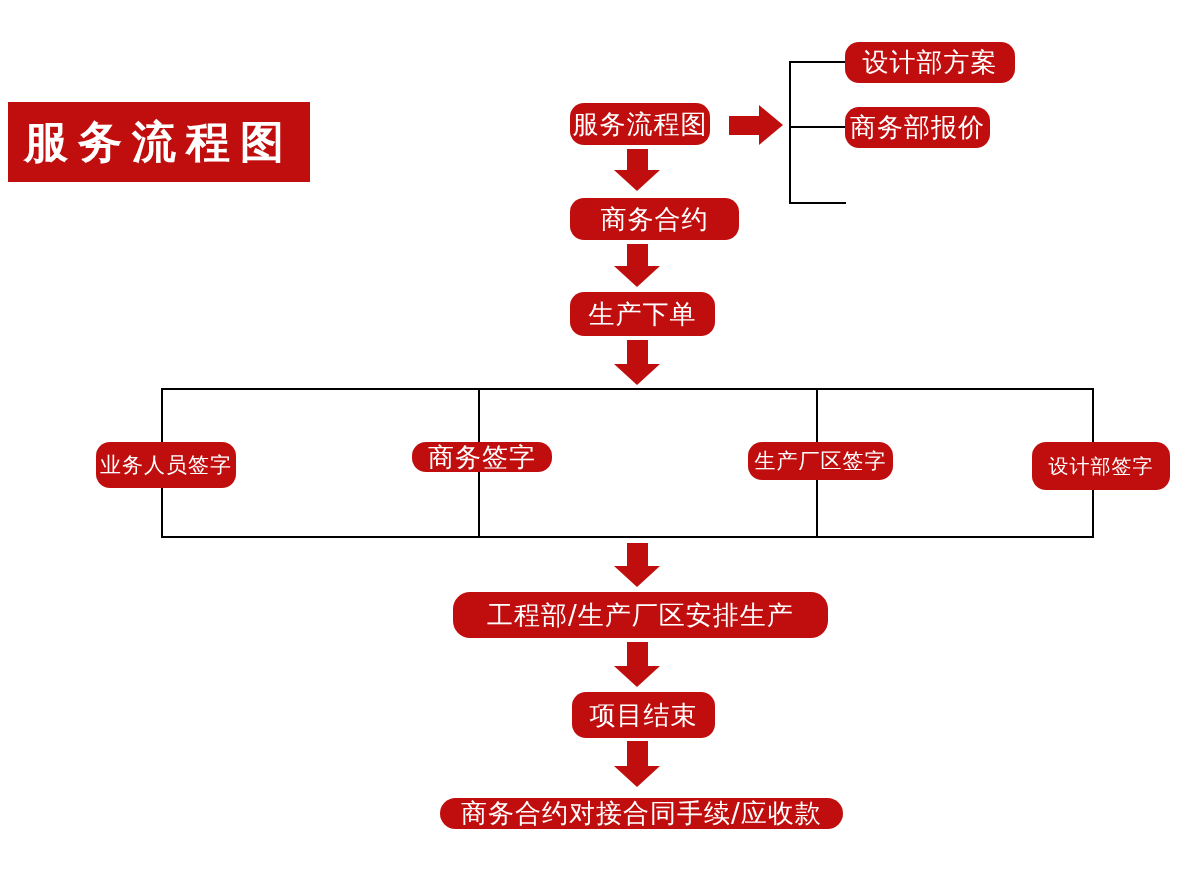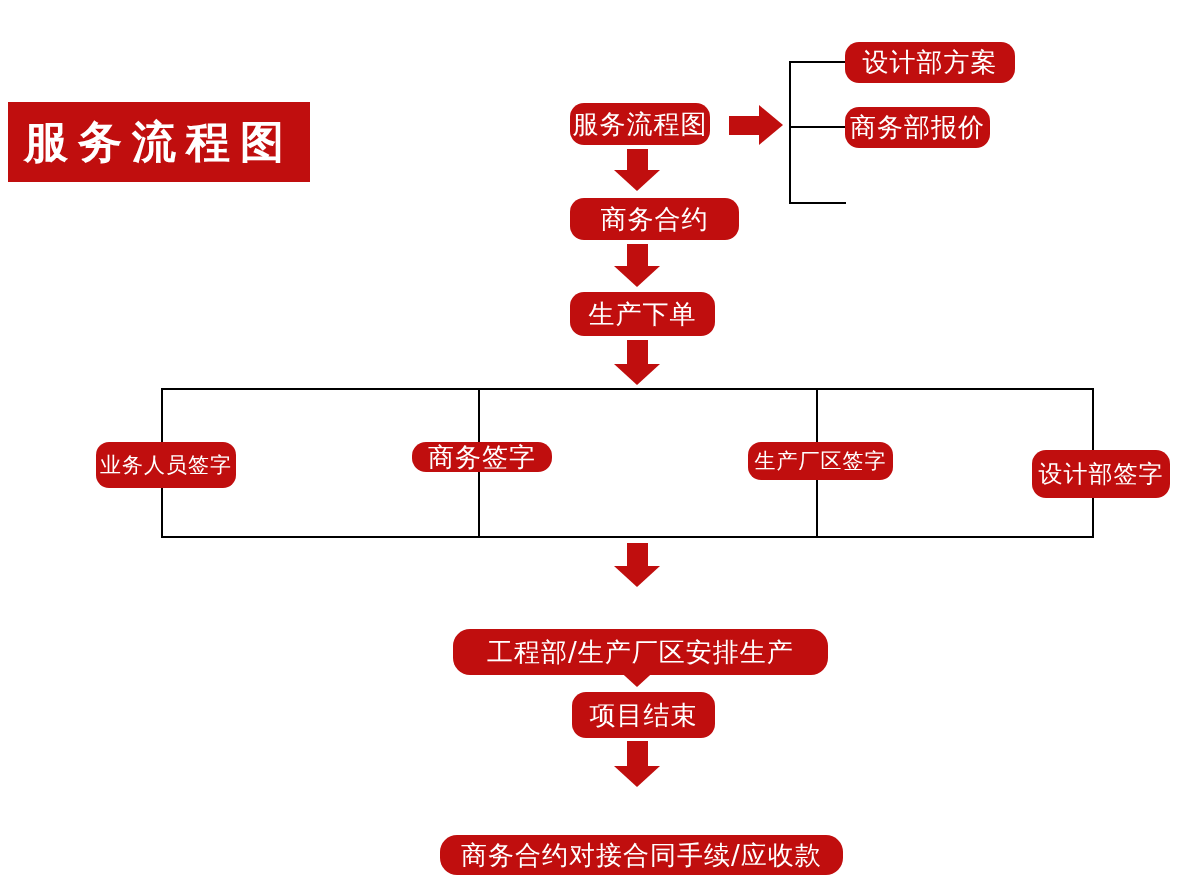--- a/index.html
+++ b/index.html
@@ -26,23 +26,23 @@
   }
   
   .node{
     position:absolute;
     background:var(--accent);color:var(--text);
     border-radius:14px;
     display:flex;align-items:center;justify-content:center;
     font-weight:normal;font-size:26px;letter-spacing:1px;
     z-index:3;white-space:nowrap;
   }
-  .node.fs21{font-size:21px;border-radius:13px;}
-  .node.fs24{font-size:24px;margin-top:8px;}
-  .node.wide{border-radius:17px;font-size:26px;margin-top:37px;}
+  .node.fs21{font-size:21px;}
+  .node.fs24{font-size:20px;}
+  .node.wide{border-radius:17px;font-size:26px;}
   
   .line{position:absolute;background:var(--line);z-index:1;}
   .line.v{width:2px;}
   .line.h{height:2px;}
   .grid-rect{
     position:absolute;left:161px;top:388px;width:933px;height:150px;
     border:2px solid var(--line);box-sizing:border-box;
     background:transparent;z-index:1;
   }
   
@@ -92,21 +92,21 @@
   <div class="node" style="left:845px;top:42px;width:170px;height:41px">设计部方案</div>
   <div class="node" style="left:845px;top:107px;width:145px;height:41px">商务部报价</div>
 
   <div class="node fs21" style="left:96px;top:442px;width:140px;height:46px">业务人员签字</div>
   <div class="node" style="left:412px;top:442px;width:140px;height:30px">商务签字</div>
   <div class="node fs21" style="left:748px;top:442px;width:145px;height:38px">生产厂区签字</div>
   <div class="node fs24" style="left:1032px;top:442px;width:138px;height:48px">设计部签字</div>
 
   <div class="node wide" style="left:453px;top:592px;width:375px;height:46px">工程部/生产厂区安排生产</div>
   <div class="node" style="left:572px;top:692px;width:143px;height:46px">项目结束</div>
-  <div class="node wide" style="left:440px;top:798px;width:403px;height:40px">商务合约对接合同手续/应收款</div>
+  <div class="node wide" style="left:440px;top:798px;width:403px;height:31px">商务合约对接合同手续/应收款</div>
 
   <div class="arrow-down" style="left:614px;top:149px;height:42px">
     <div class="stem"></div>
     <div class="head"></div>
   </div>
   <div class="arrow-down" style="left:614px;top:244px;height:43px">
     <div class="stem"></div>
     <div class="head"></div>
   </div>
   <div class="arrow-down" style="left:614px;top:340px;height:45px">

